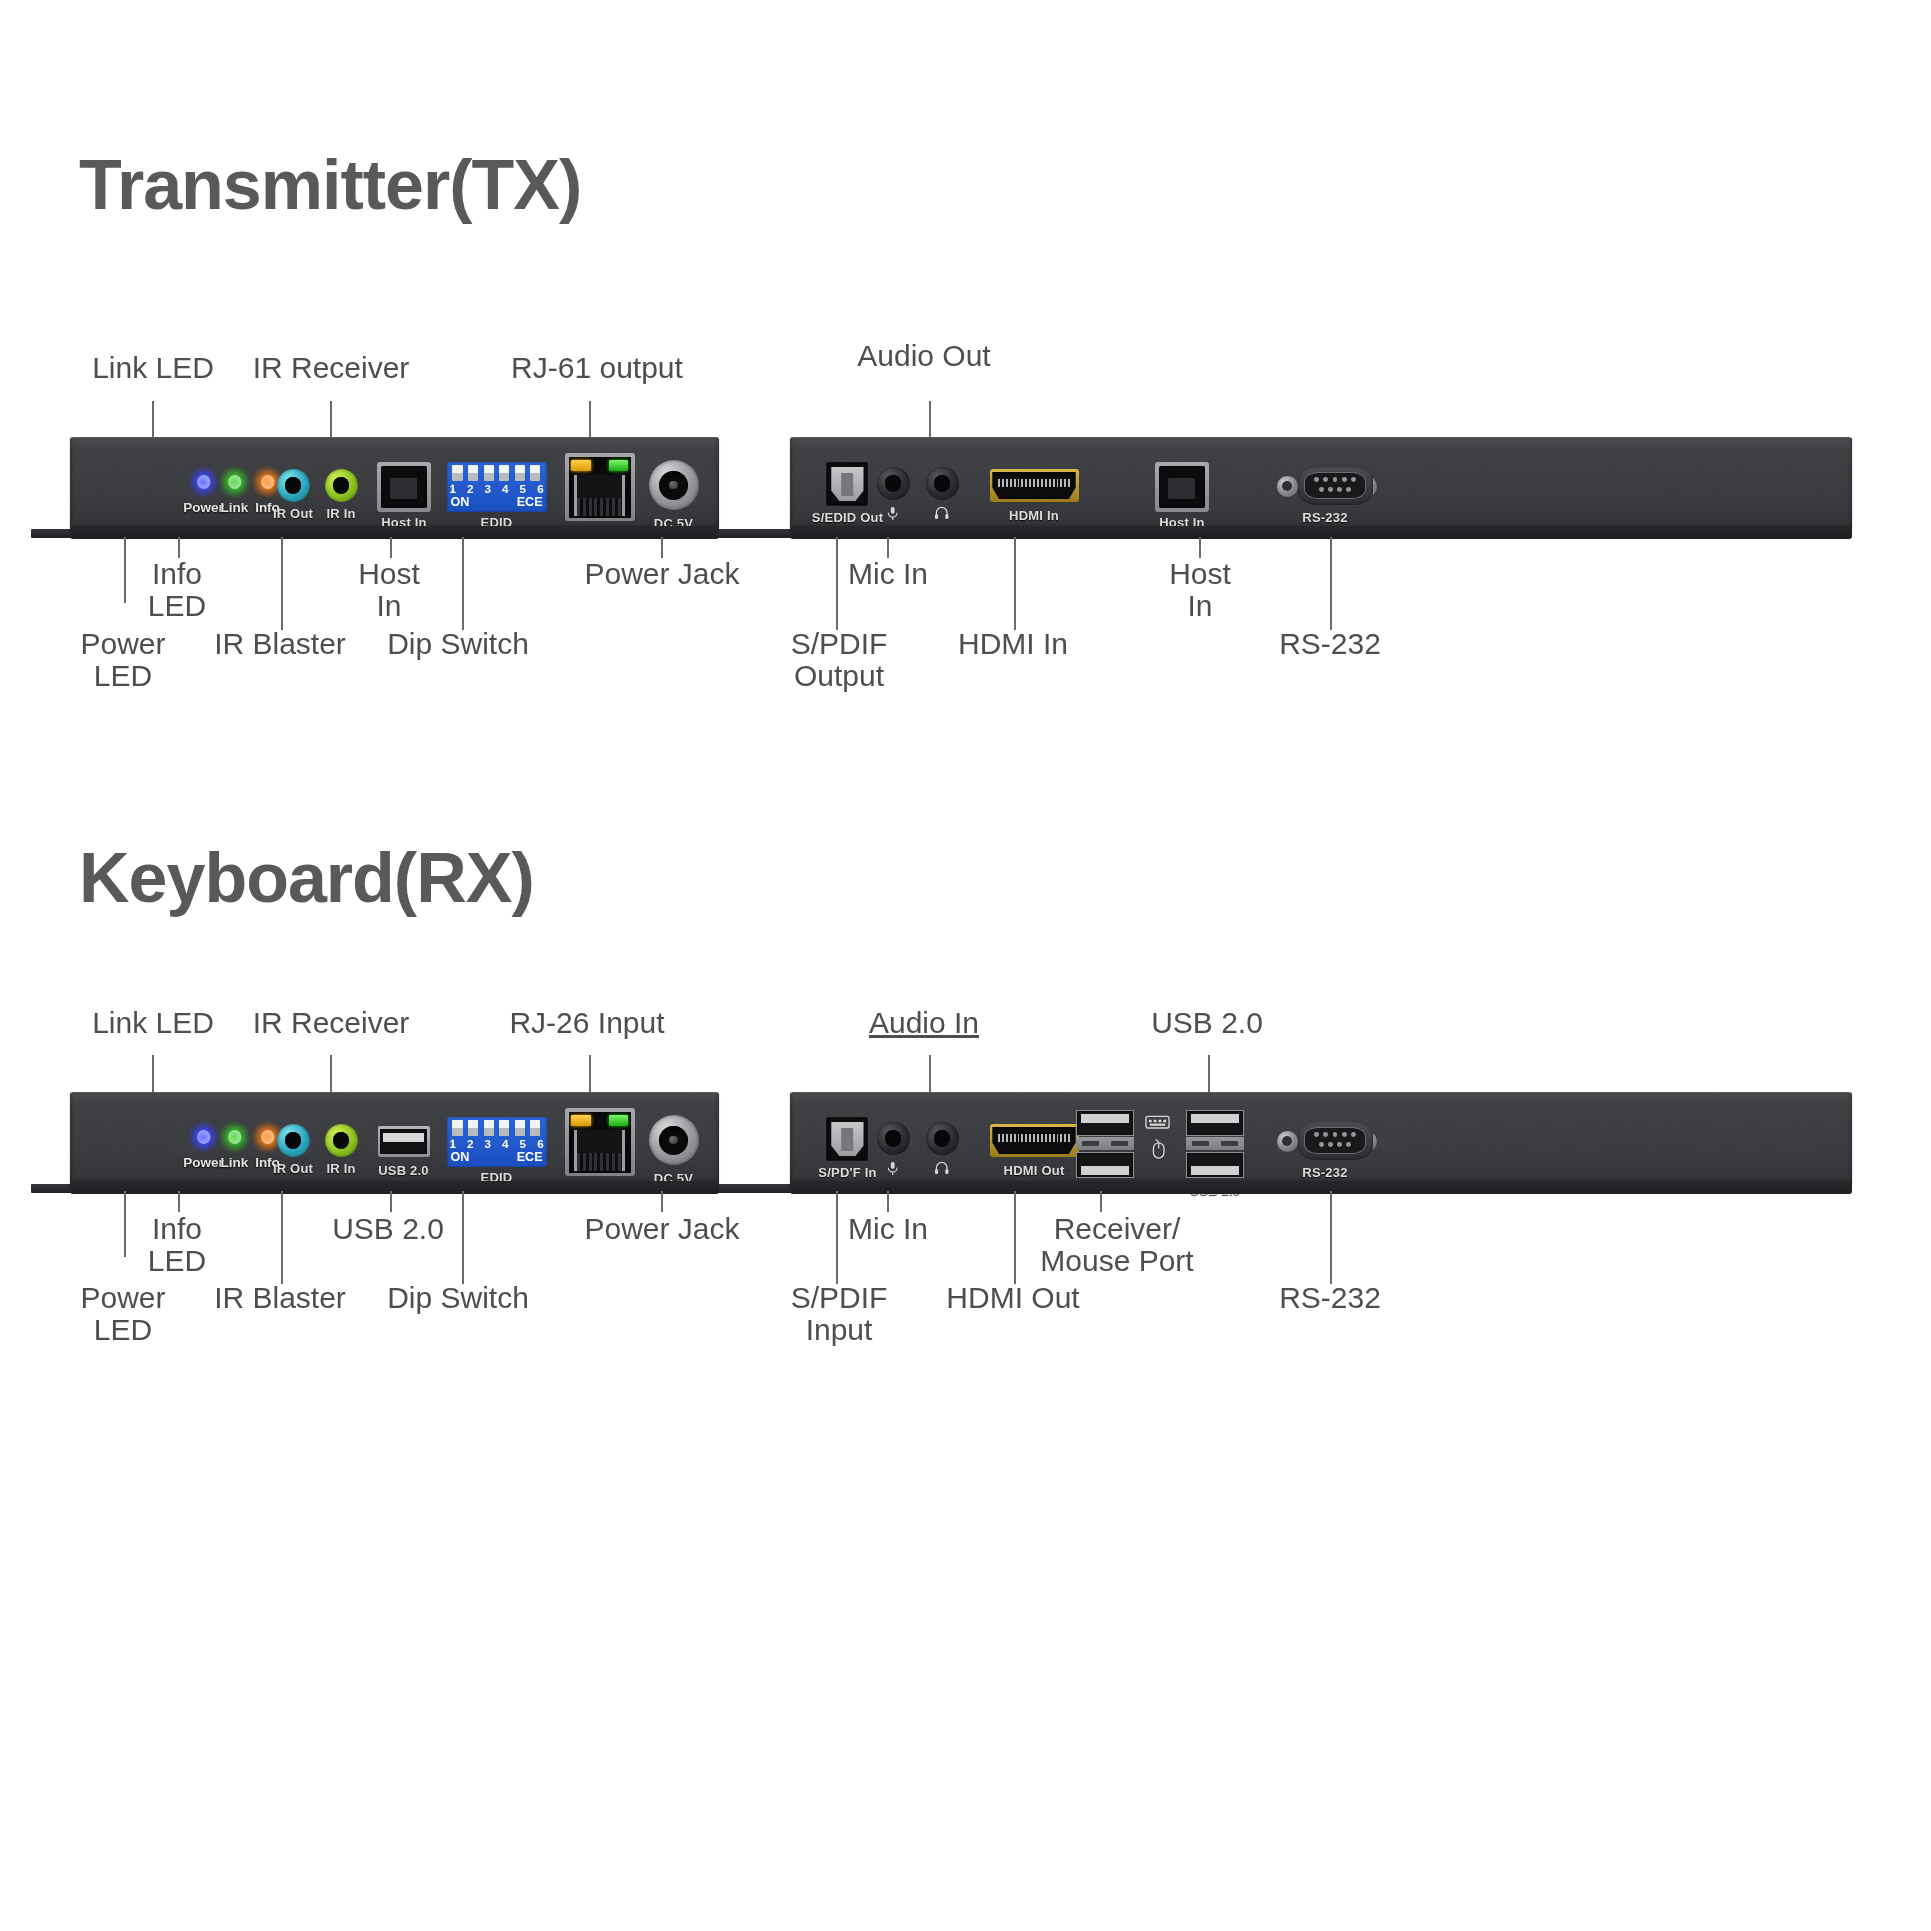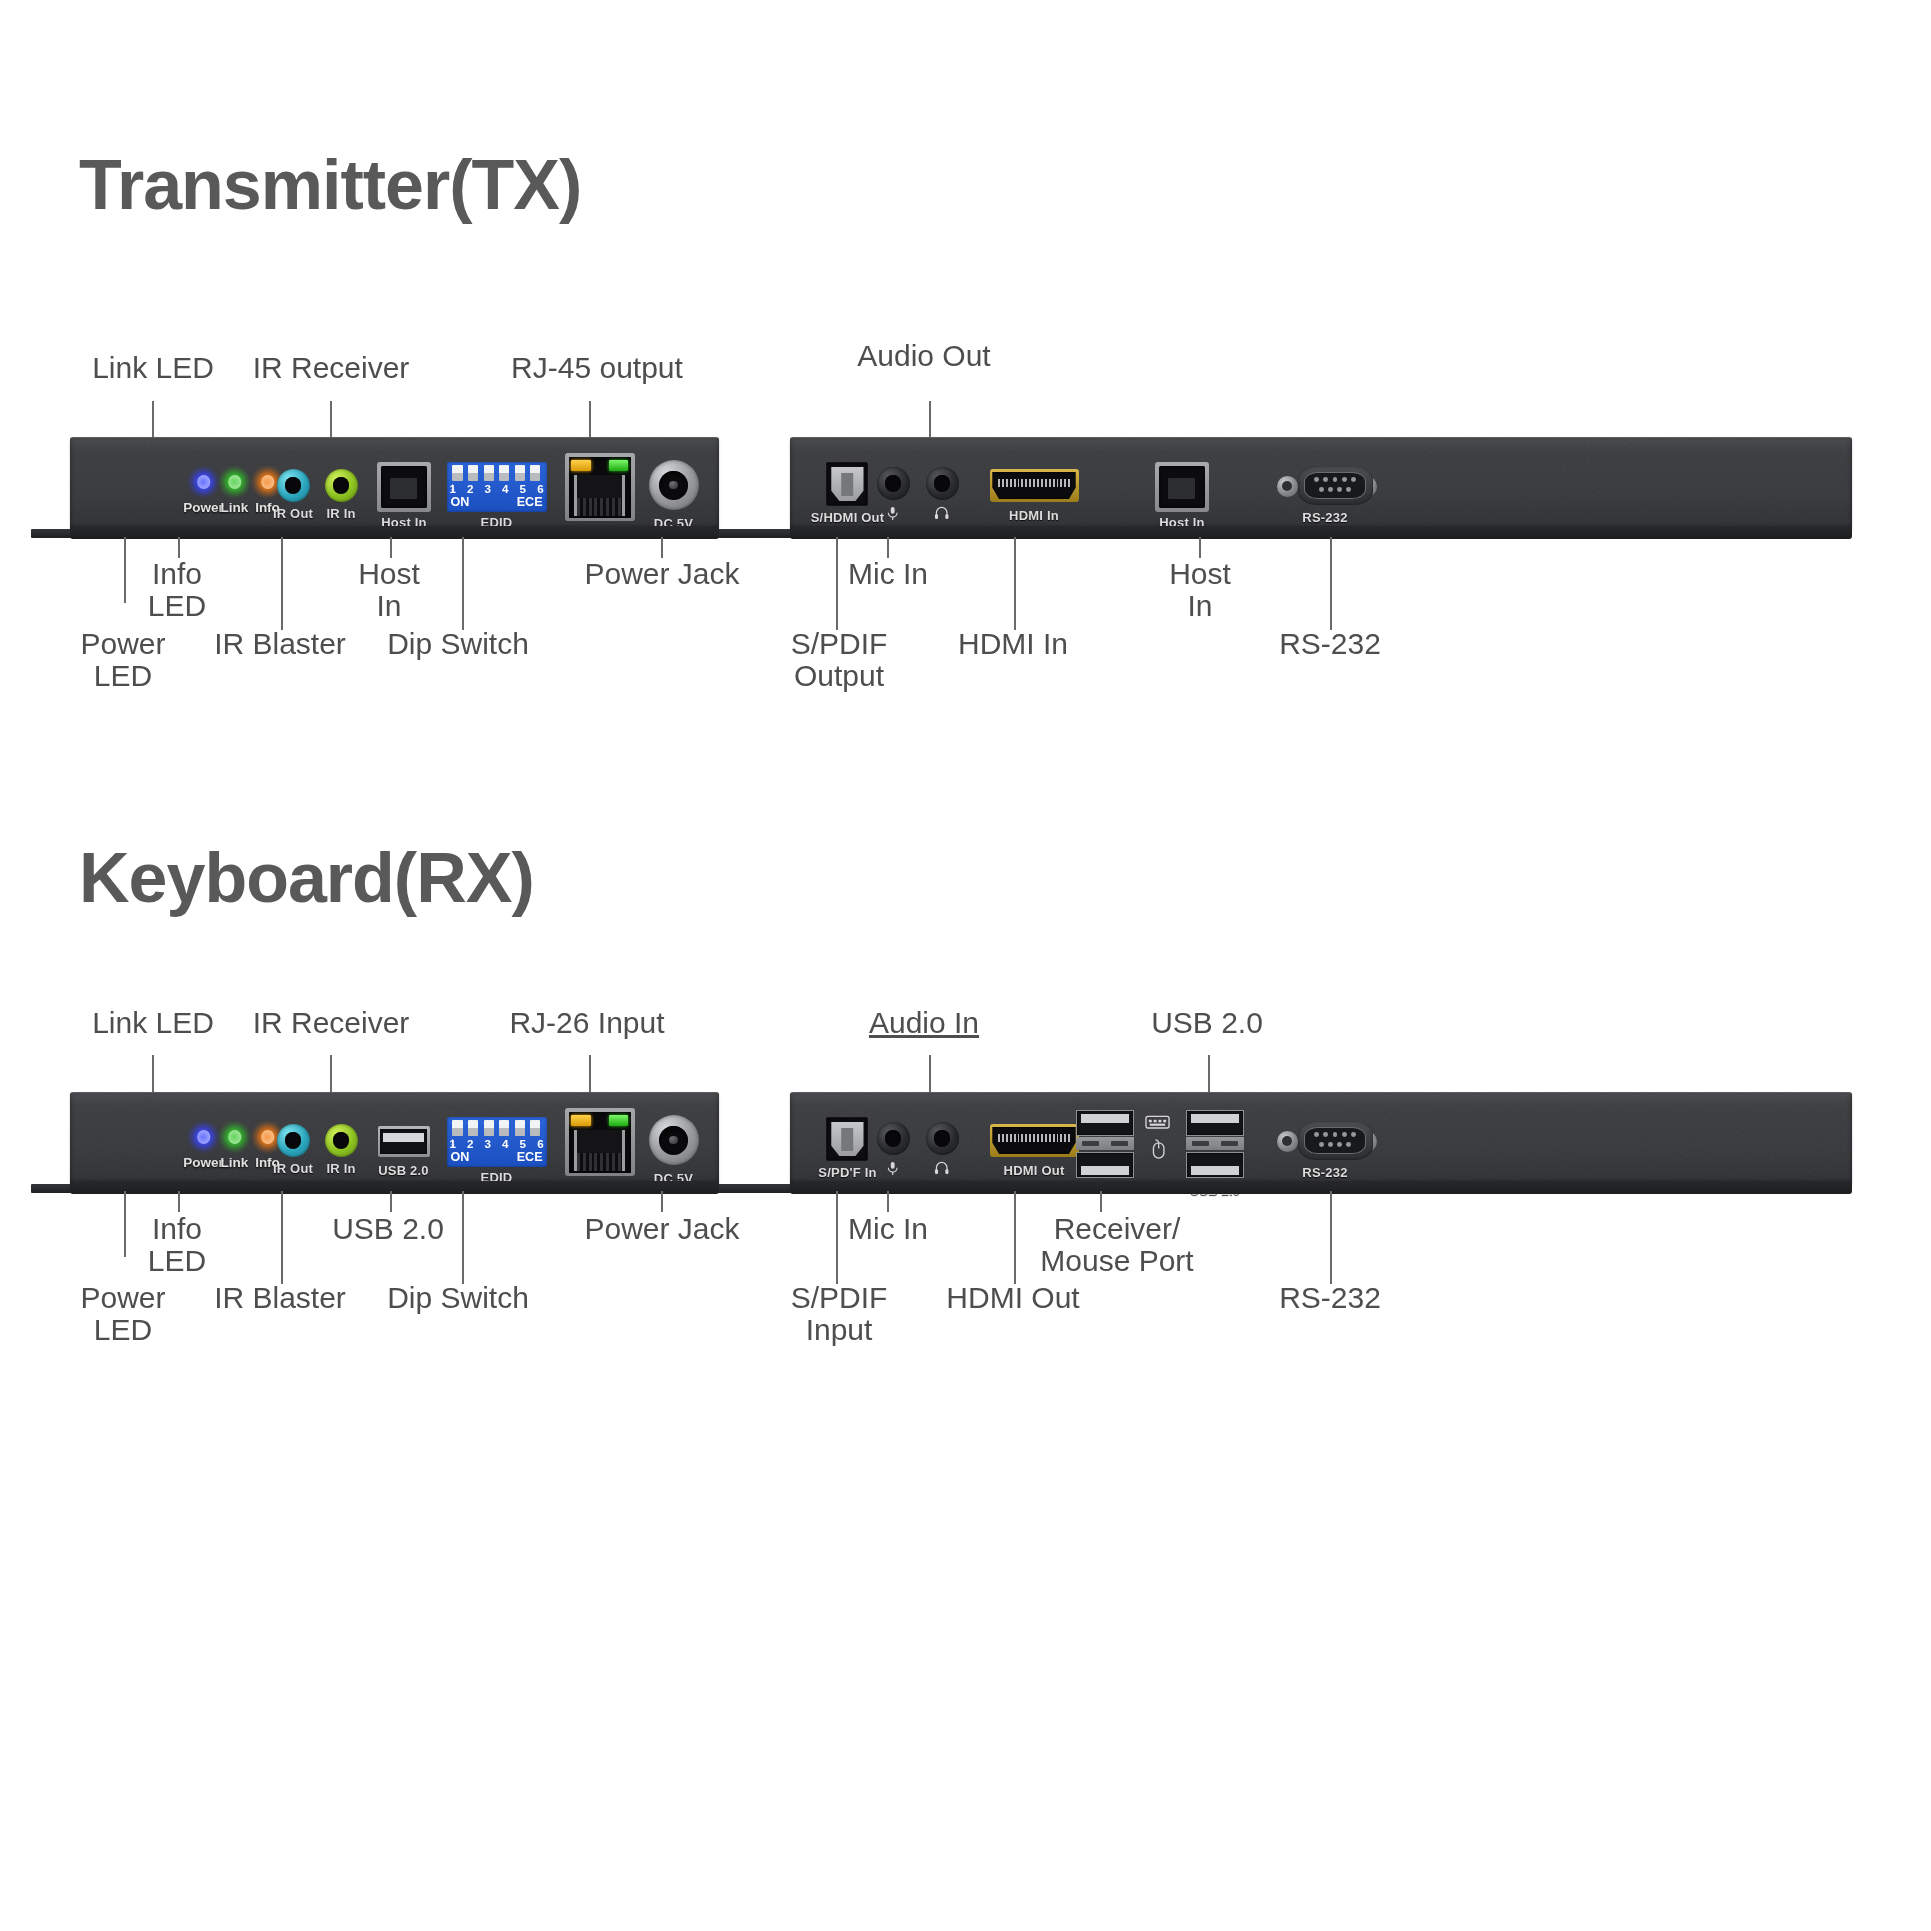--- a/index.html
+++ b/index.html
@@ -333,21 +333,21 @@
 <div id="stage">
 
   <div class="section-title" style="left:79px; top:145px;">Transmitter(TX)</div>
 
   <div class="callout c" style="left:153px; top:352px;">Link LED</div>
   <div class="leader" style="left:152px; top:401px; height:46px;"></div>
 
   <div class="callout c" style="left:331px; top:352px;">IR Receiver</div>
   <div class="leader" style="left:330px; top:401px; height:87px;"></div>
 
-  <div class="callout c" style="left:597px; top:352px;">RJ-45 output</div>
+  <div class="callout c" style="left:597px; top:352px;">RJ-61 output</div>
   <div class="leader" style="left:589px; top:401px; height:97px;"></div>
 
   <div class="callout c" style="left:924px; top:340px;">Audio Out</div>
   <div class="leader" style="left:929px; top:401px; height:85px;"></div>
 
   <div class="ear" style="left:31px; top:529px; width:54px;"></div>
   <div class="ear" style="left:705px; top:529px; width:54px;"></div>
 
   <div class="chassis" style="left:70px; top:437px; width:649px; height:93px;">
 
@@ -436,21 +436,21 @@
 
   <div class="ear" style="left:751px; top:529px; width:54px;"></div>
   <div class="ear" style="left:1434px; top:529px; width:54px;"></div>
 
   <div class="chassis" style="left:790px; top:437px; width:1062px; height:93px;">
 
     <div class="port" style="left:21px; top:24px; width:73px;">
       <div class="toslink" style="left:15.4px; top:0;">
           <div class="tos-in"></div>
         </div>
-      <div class="plabel" style="top:48px;">S/HDMI Out</div>
+      <div class="plabel" style="top:48px;">S/EDID Out</div>
     </div>
 
     <div class="port" style="left:77px; top:29px; width:52px;">
       <div class="jack jack-black" style="left:9.7px; top:0;">
         <div class="ring"></div>
           <div class="hole"></div>
       </div>
       <svg class="glyph" style="left:18.3px; top:39px;" width="15.4" height="15.4" viewBox="0 0 16 16">
         <rect x="6" y="1" width="4" height="7" rx="2" fill="#d8d8d8"></rect>
         <path d="M3.5 7a4.5 4.5 0 0 0 9 0" stroke="#d8d8d8" stroke-width="1.2" fill="none"></path>

